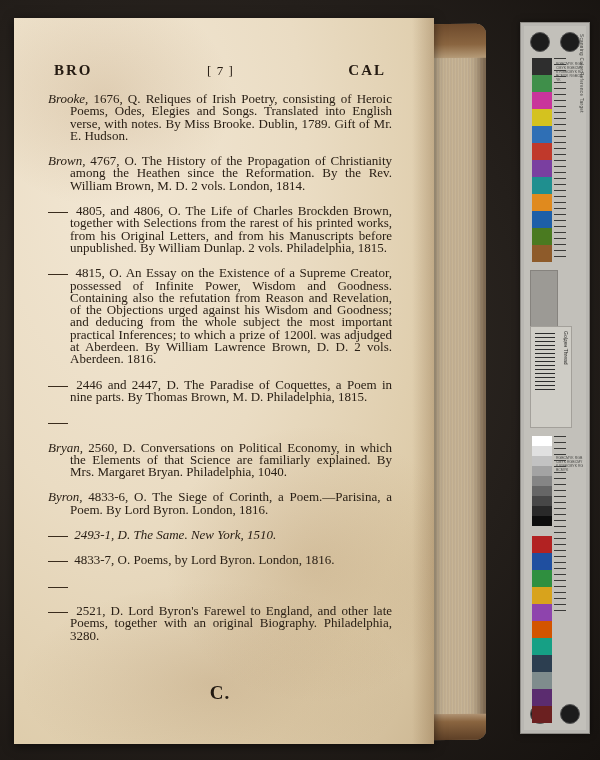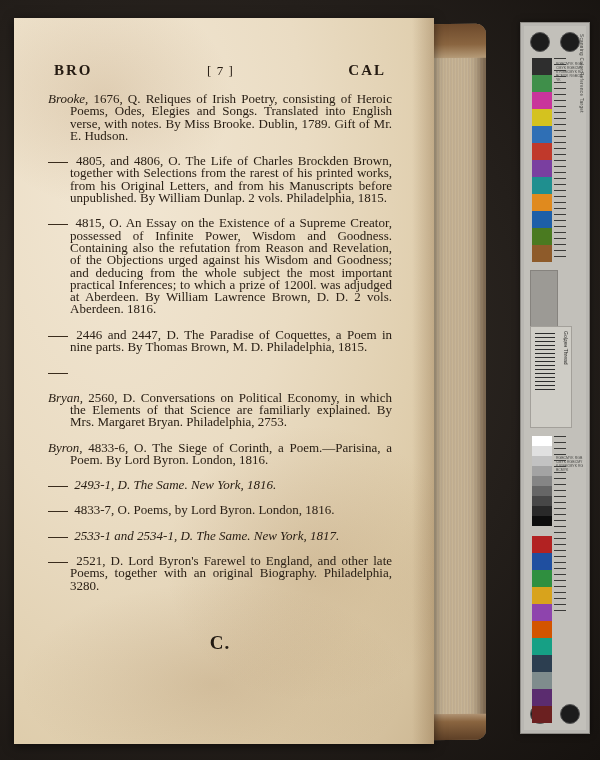--- a/index.html
+++ b/index.html
@@ -264,20 +264,24 @@
           <span>BRO</span>
           <span class="center">[ 7 ]</span>
           <span>CAL</span>
         </div>
 
         <p class="entry">
           <span class="hdw">Brooke,</span>
           <span>1676, Q. Reliques of Irish Poetry, consisting of Heroic Poems, Odes, Elegies and Songs. Translated into English verse, with notes. By Miss Brooke. Dublin, 1789. Gift of Mr. E. Hudson.</span>
         </p>
 
+        <p class="entry">
+          <span class="hdw">Brown,</span>
+          <span>4767, O. The History of the Propagation of Christianity among the Heathen since the Reformation. By the Rev. William Brown, M. D. 2 vols. London, 1814.</span>
+        </p>
 
         <p class="entry">
           <span class="dash"></span>
           <span>4805, and 4806, O. The Life of Charles Brockden Brown, together with Selections from the rarest of his printed works, from his Original Letters, and from his Manuscripts before unpublished. By William Dunlap. 2 vols. Philadelphia, 1815.</span>
         </p>
 
         <p class="entry">
           <span class="dash"></span>
           <span>4815, O. An Essay on the Existence of a Supreme Creator, possessed of Infinite Power, Wisdom and Goodness. Containing also the refutation from Reason and Revelation, of the Objections urged against his Wisdom and Goodness; and deducing from the whole subject the most important practical Inferences; to which a prize of 1200l. was adjudged at Aberdeen. By William Lawrence Brown, D. D. 2 vols. Aberdeen. 1816.</span>
         </p>
@@ -286,41 +290,40 @@
           <span class="dash"></span>
           <span>2446 and 2447, D. The Paradise of Coquettes, a Poem in nine parts. By Thomas Brown, M. D. Philadelphia, 1815.</span>
         </p>
 
         <p class="entry">
           <span class="dash"></span>
         </p>
 
         <p class="entry">
           <span class="hdw">Bryan,</span>
-          <span>2560, D. Conversations on Political Economy, in which the Elements of that Science are familiarly explained. By Mrs. Margaret Bryan. Philadelphia, 2753.</span>
+          <span>2560, D. Conversations on Political Economy, in which the Elements of that Science are familiarly explained. By Mrs. Margaret Bryan. Philadelphia, 1040.</span>
         </p>
 
         <p class="entry">
           <span class="hdw">Byron,</span>
           <span>4833-6, O. The Siege of Corinth, a Poem.—Parisina, a Poem. By Lord Byron. London, 1816.</span>
         </p>
 
         <p class="entry">
           <span class="dash"></span>
-          <span class="it">2493-1, D. The Same. New York, 1816.</span>
+          <span class="it">2493-1, D. The Same. New York, 1510.</span>
         </p>
 
         <p class="entry">
           <span class="dash"></span>
           <span>4833-7, O. Poems, by Lord Byron. London, 1816.</span>
         </p>
 
         <p class="entry">
           <span class="dash"></span>
-          <span class="it">2533-1 and 2534-1, D. The Same. New York, 1817.</span>
         </p>
 
 
         <p class="entry">
           <span class="dash"></span>
           <span>2521, D. Lord Byron's Farewel to England, and other late Poems, together with an original Biography. Philadelphia, 3280.</span>
         </p>
 
 
         <div class="letterhead">C.</div>

